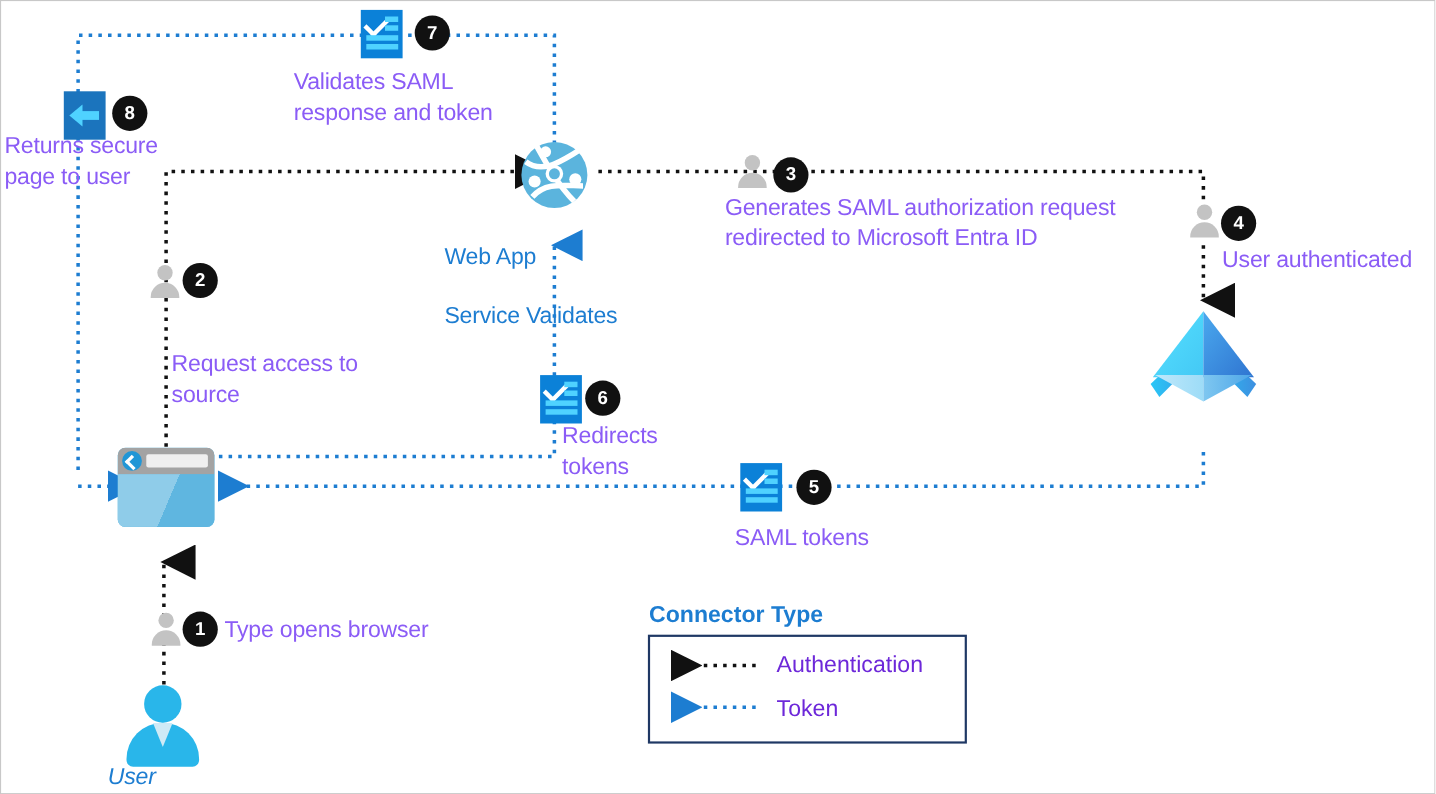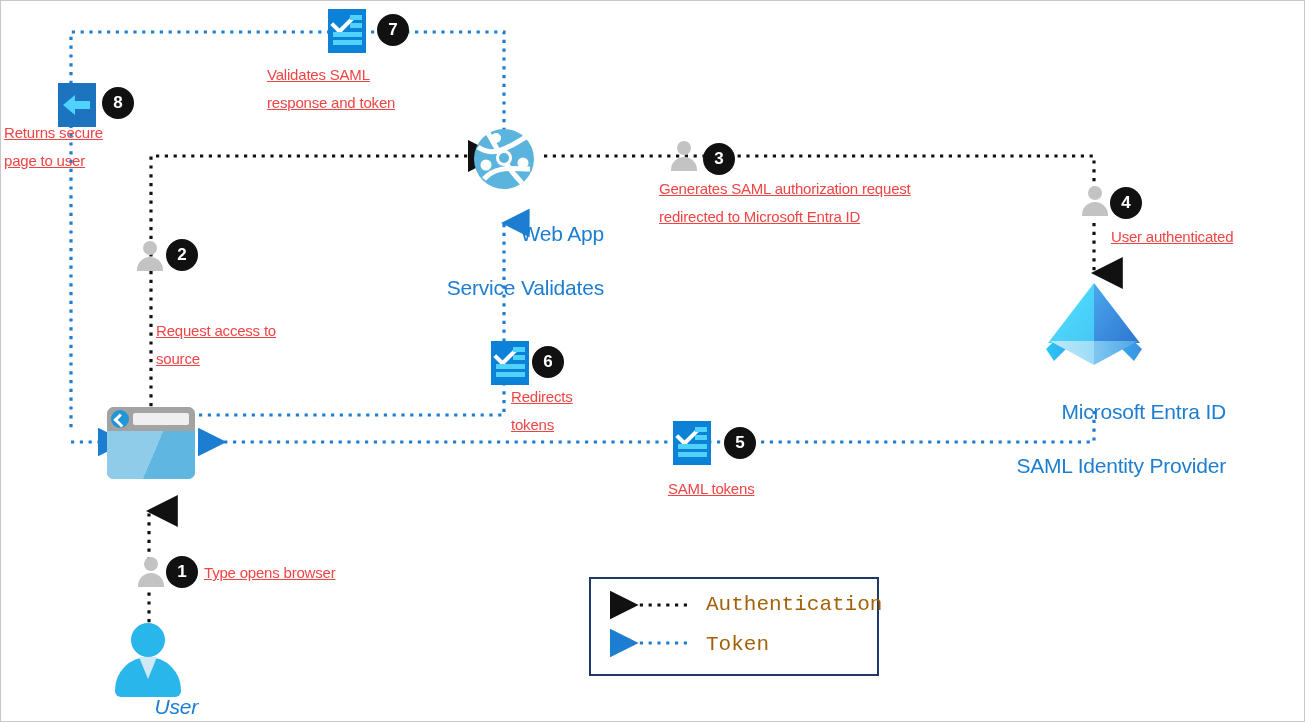--- a/index.html
+++ b/index.html
@@ -8,36 +8,35 @@
     position:relative;
     width:1305px;height:722px;
     background:#ffffff;
     border:1px solid #c8c8c8;
     box-sizing:border-box;
     overflow:hidden;
   }
   #svg-layer{position:absolute;left:0;top:0;width:1305px;height:722px;}
   .lbl{
     position:absolute;
-    color:#ef4444;
+    color:#8b5cf6;
     font-family:"Liberation Sans",sans-serif;
-    font-size:15px;
+    font-size:21px;
     line-height:28px;
     white-space:pre-line;
     letter-spacing:-0.2px;
-    text-decoration:underline;
   }
   .lbl-blue{
     position:absolute;
     color:#1d7dd1;
     font-family:"Liberation Sans",sans-serif;
     font-size:21px;
     line-height:27px;
     white-space:pre-line;
-    text-align:right;
+    text-align:left;
     letter-spacing:-0.2px;
   }
   .badge{
     position:absolute;
     width:32px;height:32px;border-radius:50%;
     background:#111111;color:#ffffff;
     font-size:17px;font-weight:bold;
     display:flex;align-items:center;justify-content:center;
     font-family:"Liberation Sans",sans-serif;
   }
@@ -62,21 +61,21 @@
   .browser-ic .pane{position:absolute;left:0;top:24px;width:100%;bottom:0;background:#5fb6e0;}
   .browser-ic .shine{position:absolute;left:0;top:24px;width:100%;bottom:0;background:linear-gradient(113deg,rgba(255,255,255,.30) 0 52%,rgba(255,255,255,0) 52%);}
   
   .user-ic{position:absolute;width:66px;height:74px;}
   .user-ic .uhead{position:absolute;left:16px;top:0;width:34px;height:34px;border-radius:50%;background:#29b6ea;}
   .user-ic .ubody{position:absolute;left:0;top:34px;width:66px;height:40px;border-radius:33px 33px 6px 6px;background:#29b6ea;}
   .user-ic .ucollar{position:absolute;left:24px;top:34px;width:18px;height:22px;background:#cfeaf6;clip-path:polygon(0 0,100% 0,50% 100%);}
   
   .legend-title{position:absolute;color:#1d7dd1;font-weight:bold;font-size:21px;font-family:"Liberation Sans",sans-serif;}
   .legend-box{position:absolute;border:2px solid #1f3864;background:#fff;box-sizing:border-box;}
-  .legend-text{position:absolute;color:#a16207;font-size:21px;font-family:Liberation Mono, monospace;}
+  .legend-text{position:absolute;color:#6d28d9;font-size:21px;font-family:Liberation Sans, sans-serif;}
 </style>
 </head>
 <body>
 
 <div id="canvas">
 
   <svg id="svg-layer" viewBox="0 0 1305 722">
     <defs>
       <marker id="ar-blue-l" markerWidth="9" markerHeight="9" refX="8" refY="4.5" orient="auto">
         <path d="M9,0 L9,9 L0,4.5 z" fill="#1d7dd1"></path>
@@ -210,24 +209,20 @@
   <div class="lbl" style="left:658px;top:174px;width:430px;">Generates SAML authorization request
 redirected to Microsoft Entra ID</div>
 
   <div class="person-ic" style="left:1081px;top:185px;">
     <div class="head"></div>
       <div class="body"></div>
   </div>
   <div class="badge" style="left:1109px;top:186px;">4</div>
   <div class="lbl" style="left:1110px;top:222px;width:220px;">User authenticated</div>
 
-  <div class="lbl-blue" style="left:963px;top:370px;width:262px;">
-    <span>Microsoft Entra ID</span><br>
-    <span>SAML Identity Provider</span>
-  </div>
 
   <div class="tok-ic" style="left:490px;top:340px;">
     <div class="chk"></div>
     <div class="bar" style="left:22px;top:6px;width:12px;height:5px;"></div>
     <div class="bar" style="left:22px;top:14px;width:12px;height:5px;"></div>
     <div class="bar" style="left:5px;top:23px;width:29px;height:5px;"></div>
     <div class="bar" style="left:5px;top:31px;width:29px;height:5px;"></div>
   </div>
   <div class="badge" style="left:531px;top:345px;">6</div>
   <div class="lbl" style="left:510px;top:382px;width:150px;">Redirects
@@ -266,20 +261,21 @@
   <div class="badge" style="left:165px;top:555px;">1</div>
   <div class="lbl" style="left:203px;top:558px;width:280px;">Type opens browser</div>
 
   <div class="user-ic" style="left:114px;top:622px;">
     <div class="ubody"></div>
     <div class="ucollar"></div>
     <div class="uhead"></div>
   </div>
   <div class="lbl-blue" style="left:97px;top:692px;width:100px;font-style:italic;">User</div>
 
+  <div class="legend-title" style="left:589px;top:546px;">Connector Type</div>
   <div class="legend-box" style="left:588px;top:576px;width:290px;height:99px;"></div>
 
   <svg style="position:absolute;left:588px;top:576px;width:290px;height:99px;">
     <defs>
       <marker id="lg-blk" markerWidth="9" markerHeight="9" refX="8" refY="4.5" orient="auto">
         <path d="M9,0 L9,9 L0,4.5 z" fill="#111111"></path>
       </marker>
       <marker id="lg-blu" markerWidth="9" markerHeight="9" refX="8" refY="4.5" orient="auto">
         <path d="M9,0 L9,9 L0,4.5 z" fill="#1d7dd1"></path>
       </marker>

